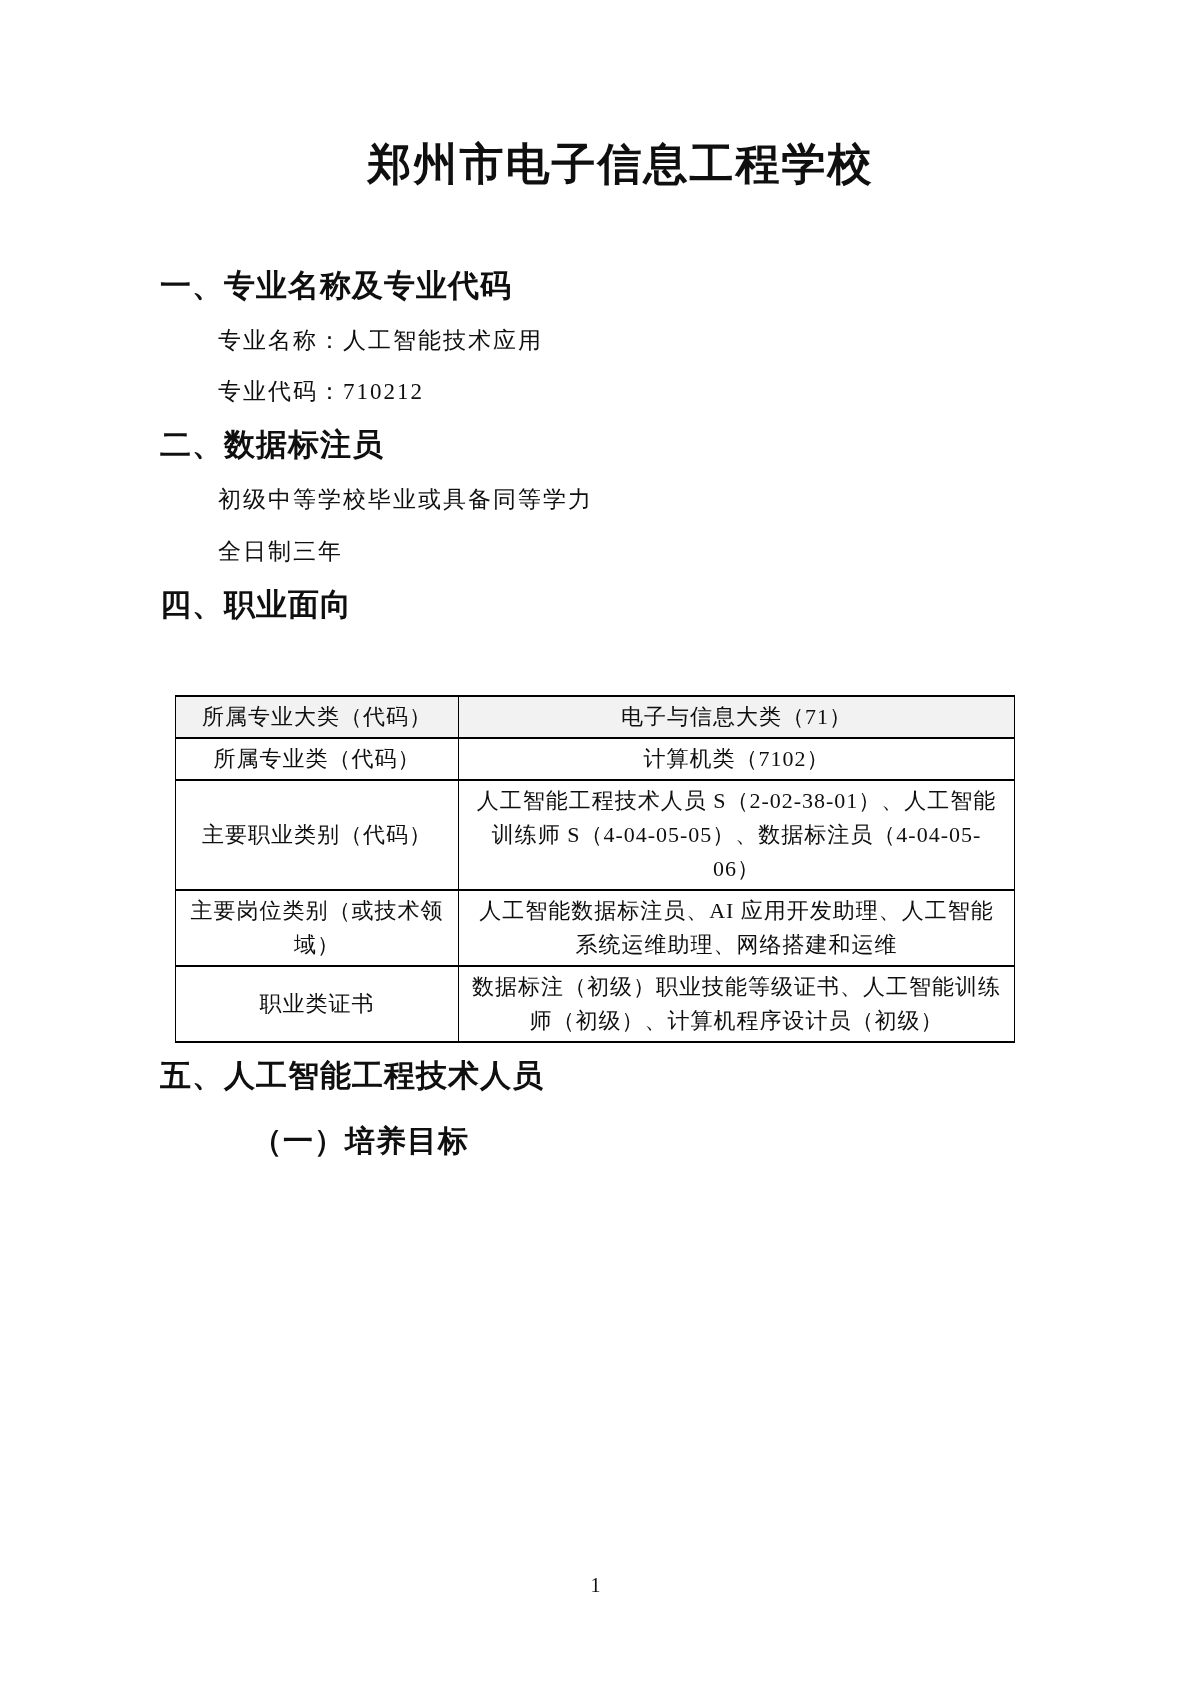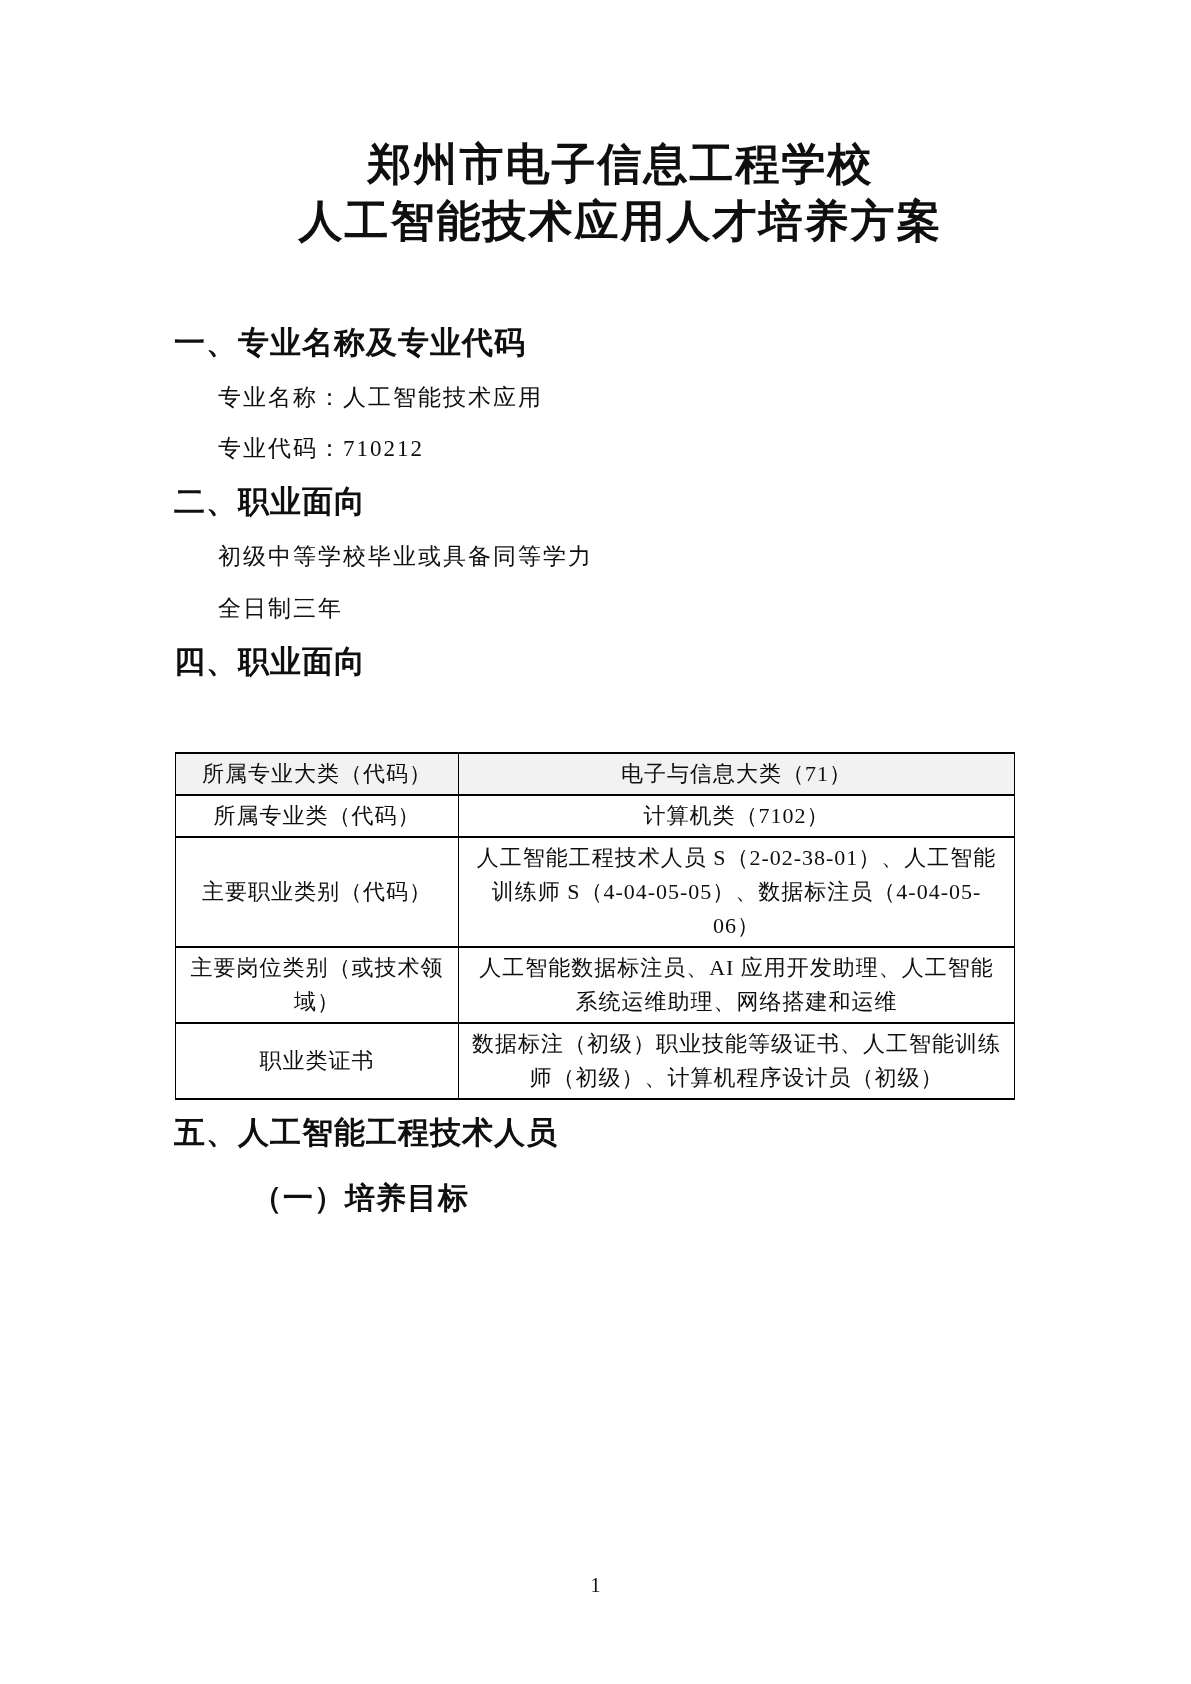--- a/index.html
+++ b/index.html
@@ -24,21 +24,21 @@
     text-align: center;
     letter-spacing: 2px;
   }
 
   .h2 {
     font-family: "Liberation Sans", "DejaVu Sans", sans-serif;
     font-weight: bold;
     font-size: 31px;
     line-height: 42px;
     letter-spacing: 1px;
-    margin-left: 22px;
+    margin-left: 8px;
   }
   .h2.first { margin-top: 72px; }
   .h2.after-line { margin-top: 14px; }
   .h2.after-table { margin-top: 12px; }
 
   .body-line {
     font-size: 23px;
     line-height: 36px;
     letter-spacing: 2px;
     margin-left: 66px;
@@ -101,28 +101,27 @@
   }
 </style>
 </head>
 <body>
 
 <div class="page">
   <div class="content">
 
     <h1 class="doc-title">
       <span>郑州市电子信息工程学校</span><br>
-      <span>人工智能技术应用人才培养方案</span>
     </h1>
 
     <div class="h2 first">一、专业名称及专业代码</div>
     <p class="body-line">专业名称：人工智能技术应用</p>
     <p class="body-line tight">专业代码：710212</p>
 
-    <div class="h2 after-line">二、职业面向</div>
+    <div class="h2 after-line">二、数据标注员</div>
     <p class="body-line">初级中等学校毕业或具备同等学力</p>
 
     <p class="body-line">全日制三年</p>
 
     <div class="h2 after-line">四、职业面向</div>
 
     <table class="job-table">
       <tbody>
         <tr class="single shaded">
           <td class="label-cell">所属专业大类（代码）</td>

